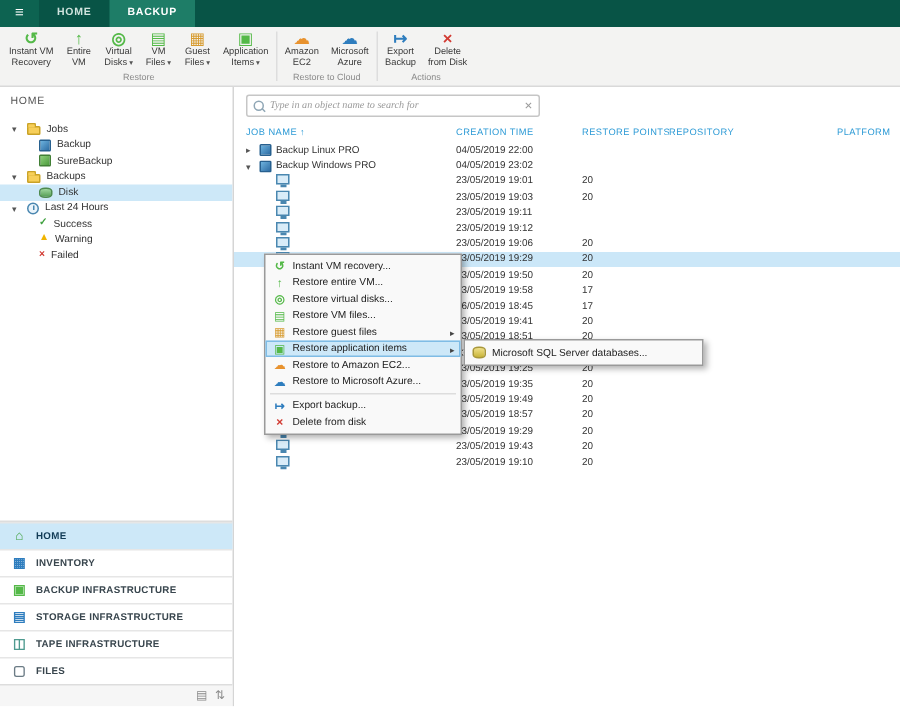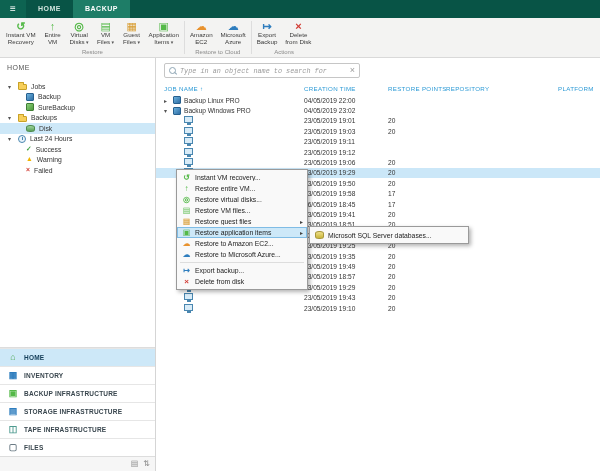--- a/index.html
+++ b/index.html
@@ -41,21 +41,21 @@
   .lstatus{height:15px;border-top:1px solid #ddd;background:#f6f6f6;display:flex;justify-content:flex-end;align-items:center;gap:5px;padding-right:5px;color:#8a8a8a;font-size:8px;}
   .lstatus .mi{cursor:pointer;}
 
   
   .content{flex:1;display:flex;flex-direction:column;background:#fff;position:relative;overflow:hidden;}
   .searchwrap{padding:5px 8px 3px;}
   .searchbox{width:196px;height:15px;border:1px solid #c6c6c6;border-radius:2px;display:flex;align-items:center;padding:0 4px;background:#fff;}
   .mag{width:8px;height:8px;position:relative;flex:none;}
   .mag::before{content:"";position:absolute;left:0;top:0;width:5px;height:5px;border:1px solid #8fa6b5;border-radius:50%;}
   .mag::after{content:"";position:absolute;left:5.5px;top:5.5px;width:3px;height:1px;background:#8fa6b5;transform:rotate(45deg);transform-origin:0 0;}
-  .sinput{flex:1;border:none;outline:none;font-size:6.8px;font-style:italic;color:#555;font-family:Liberation Mono, monospace;background:transparent;padding:0 3px;min-width:0;}
+  .sinput{flex:1;border:none;outline:none;font-size:6.8px;font-style:italic;color:#555;font-family:Liberation Serif, serif;background:transparent;padding:0 3px;min-width:0;}
   .sinput::placeholder{color:#9b9b9b;font-style:italic;}
   .sclose{color:#9b9b9b;font-size:9px;cursor:pointer;line-height:1;flex:none;}
 
   .thead{display:flex;padding:4px 0 3px;}
   .hcell{font-size:6.2px;color:#2e9bd6;letter-spacing:.3px;display:flex;gap:2px;align-items:center;cursor:pointer;white-space:nowrap;overflow:hidden;}
   .sort{font-size:6px;}
   .col1{width:148px;padding-left:8px;}
   .col2{width:84px;}
   .col3{width:58px;}
   .col4{width:112px;}

